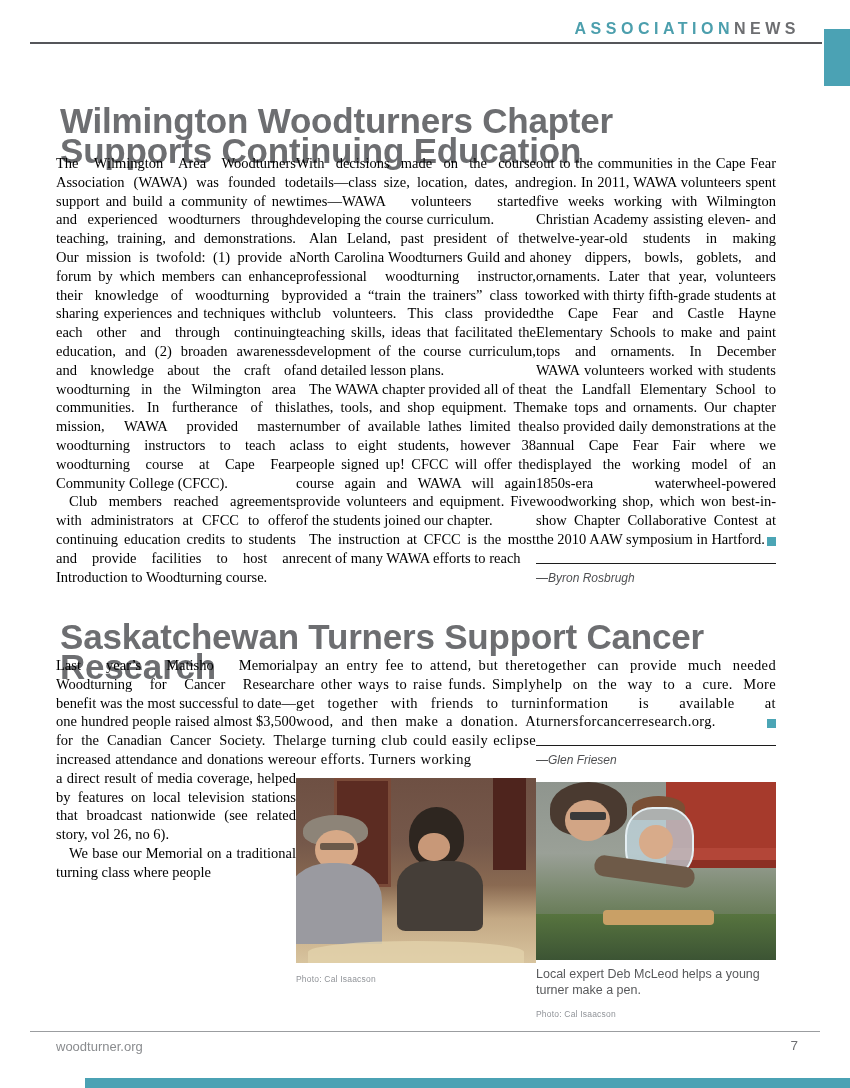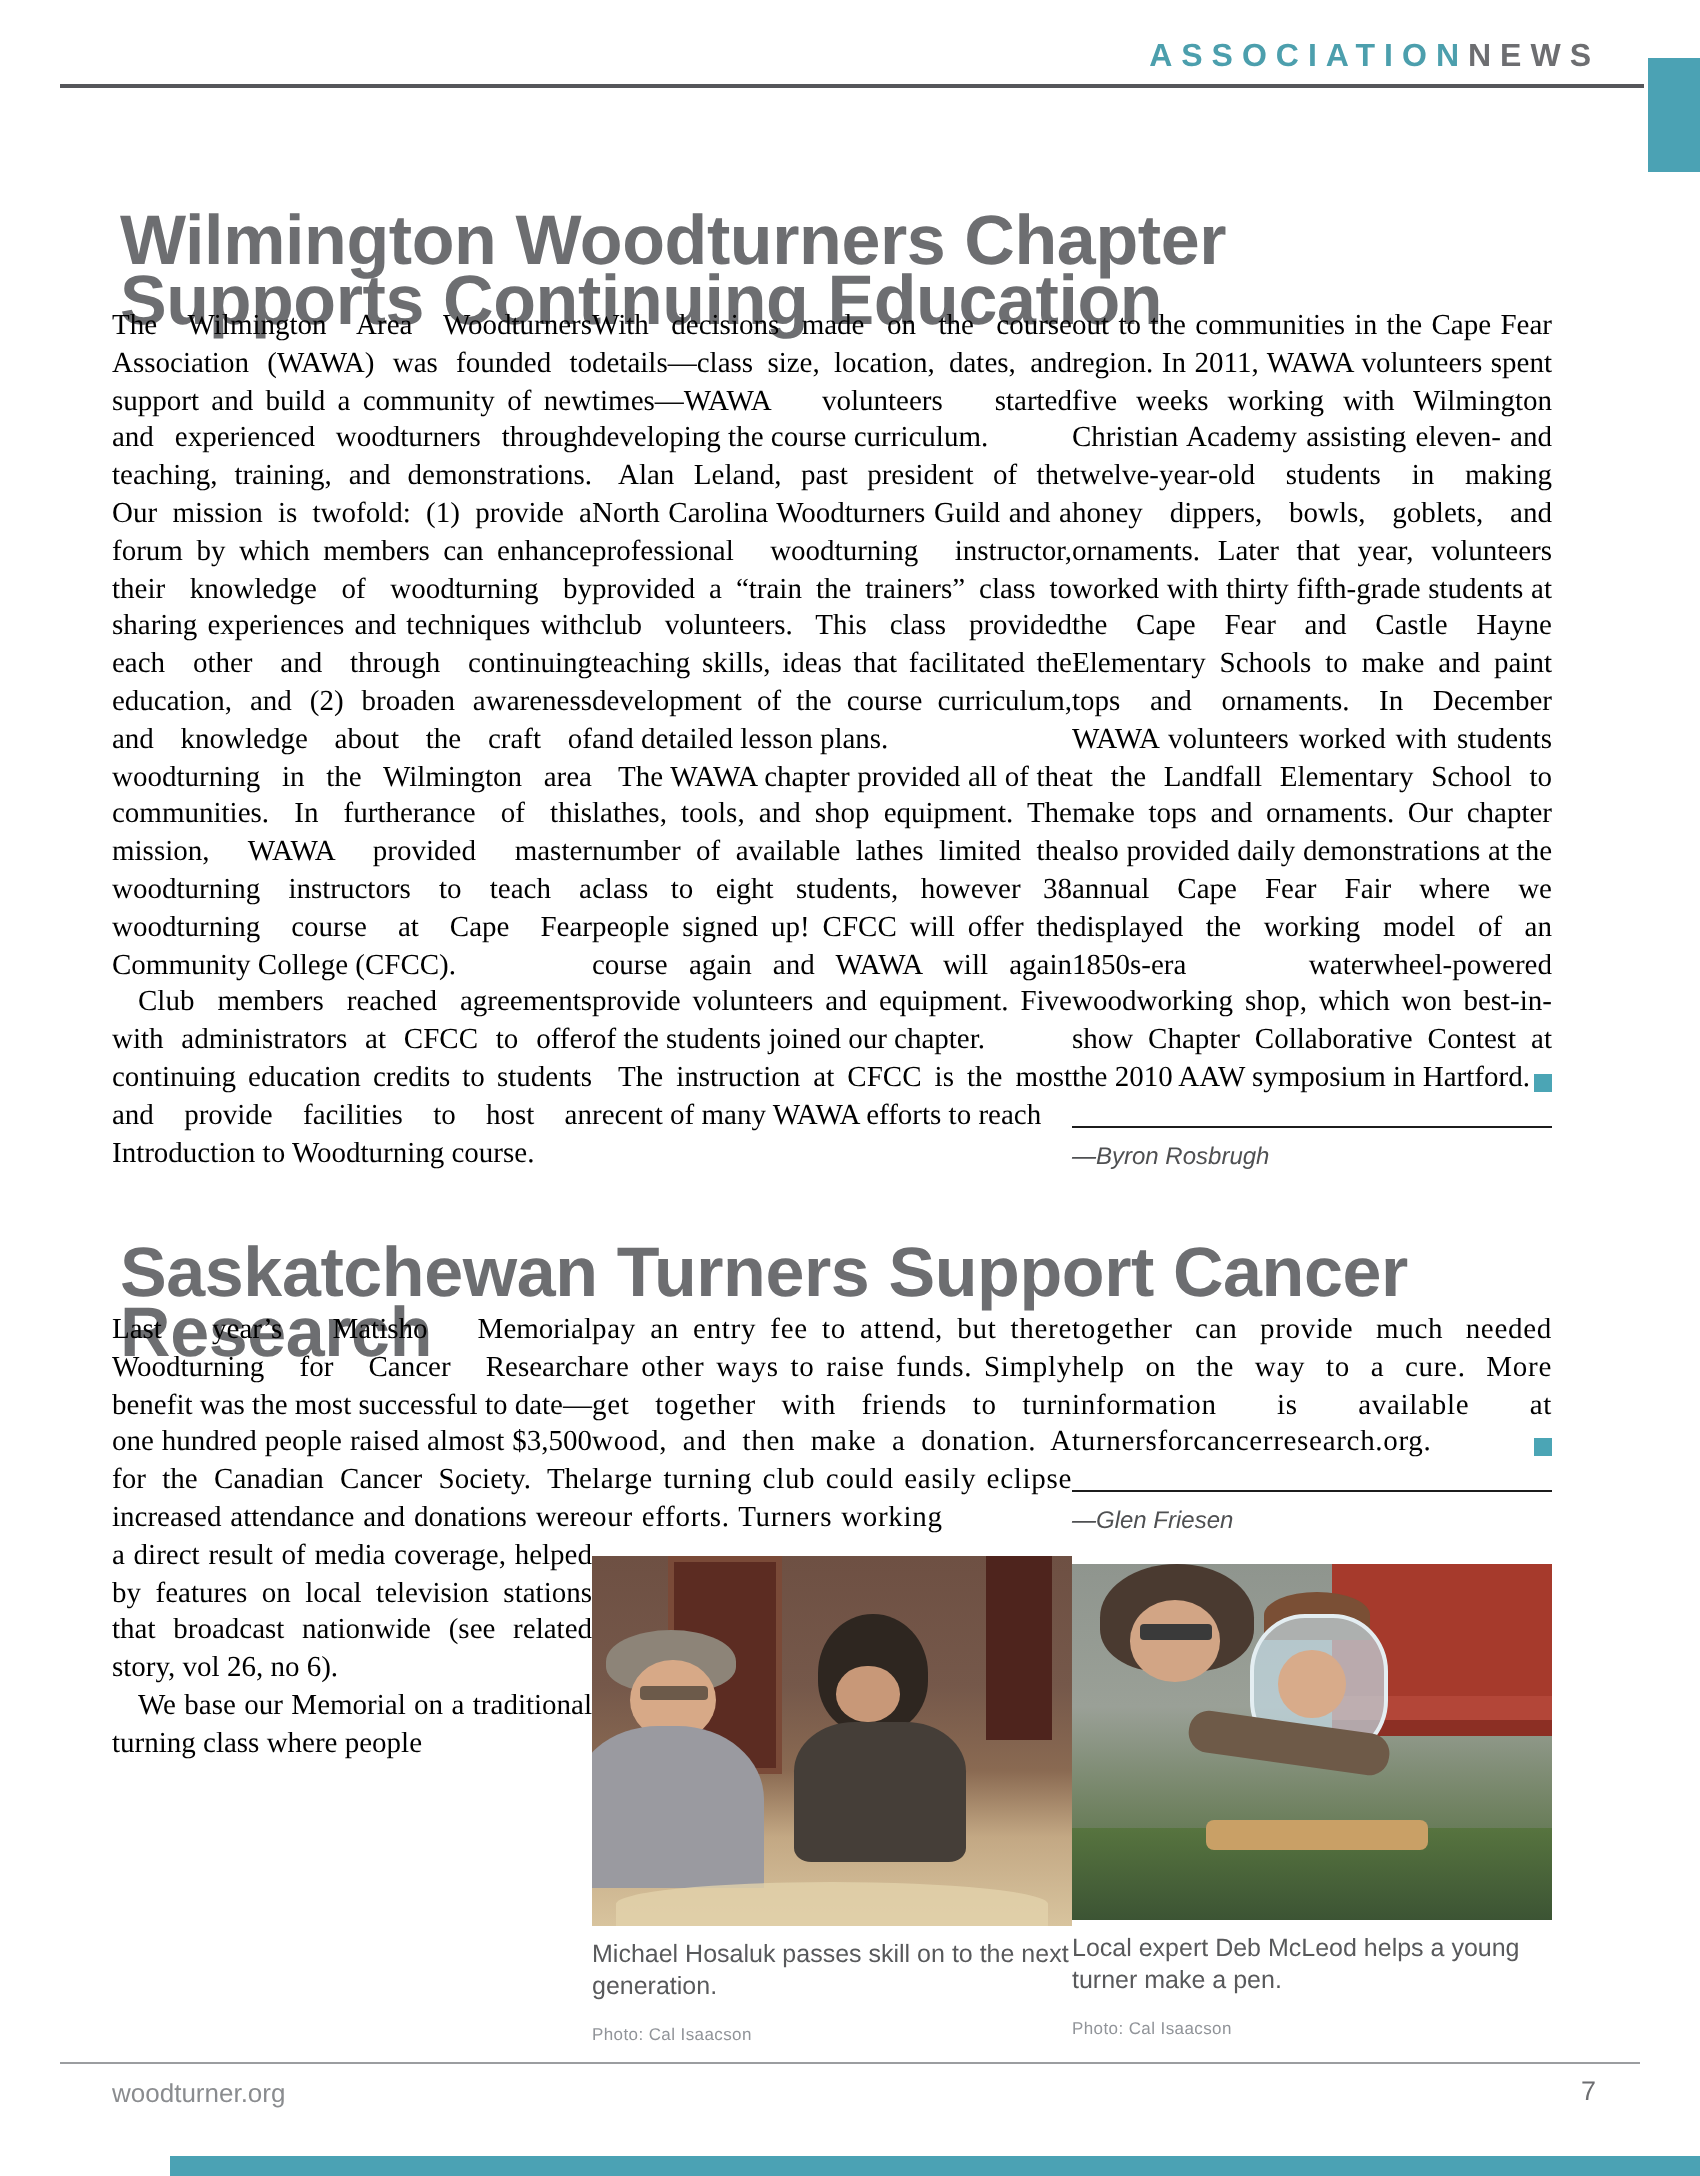--- a/index.html
+++ b/index.html
@@ -128,21 +128,20 @@
           <div class="p1-door2"></div>
           <div class="p1-man-hair"></div>
           <div class="p1-man-face"></div>
           <div class="p1-man-glasses"></div>
           <div class="p1-man-body"></div>
           <div class="p1-girl-hair"></div>
           <div class="p1-girl-face"></div>
           <div class="p1-girl-body"></div>
           <div class="p1-shavings"></div>
         </div>
-        <figcaption class="caption">Michael Hosaluk passes skill on to the next generation.</figcaption>
         <div class="credit">Photo: Cal Isaacson</div>
       </figure>
     </div>
 
     <div class="col">
       <p class="bodytext tracked rel"><span>together can provide much needed help on the way to a cure. More information is available at turnersforcancerresearch.org.</span><span class="end-mark"></span></p>
       <div class="byline-rule"></div>
       <div class="byline">—Glen Friesen</div>
       <figure class="figure" style="margin-top:15px;">
         <div class="photo" id="photo2">

